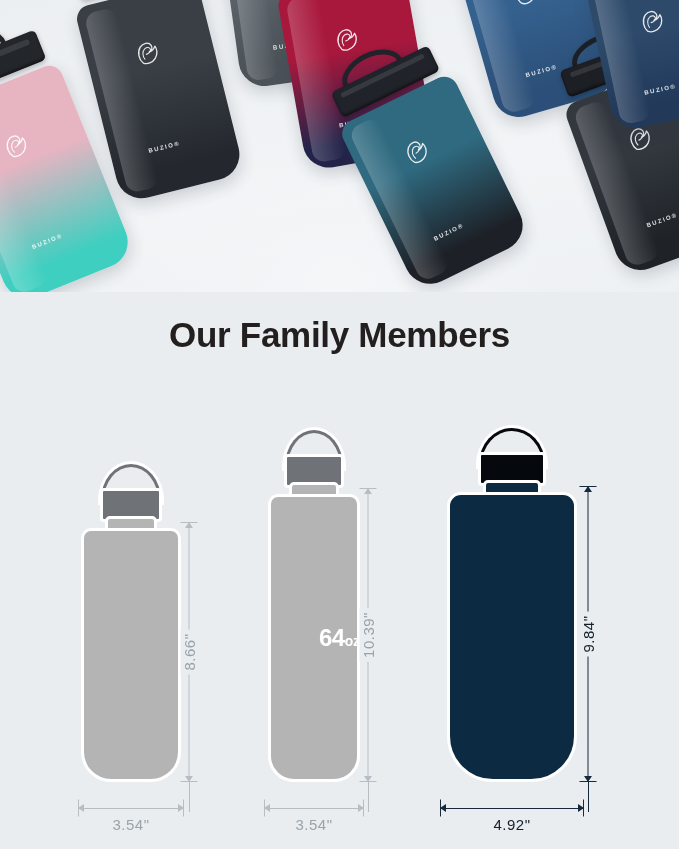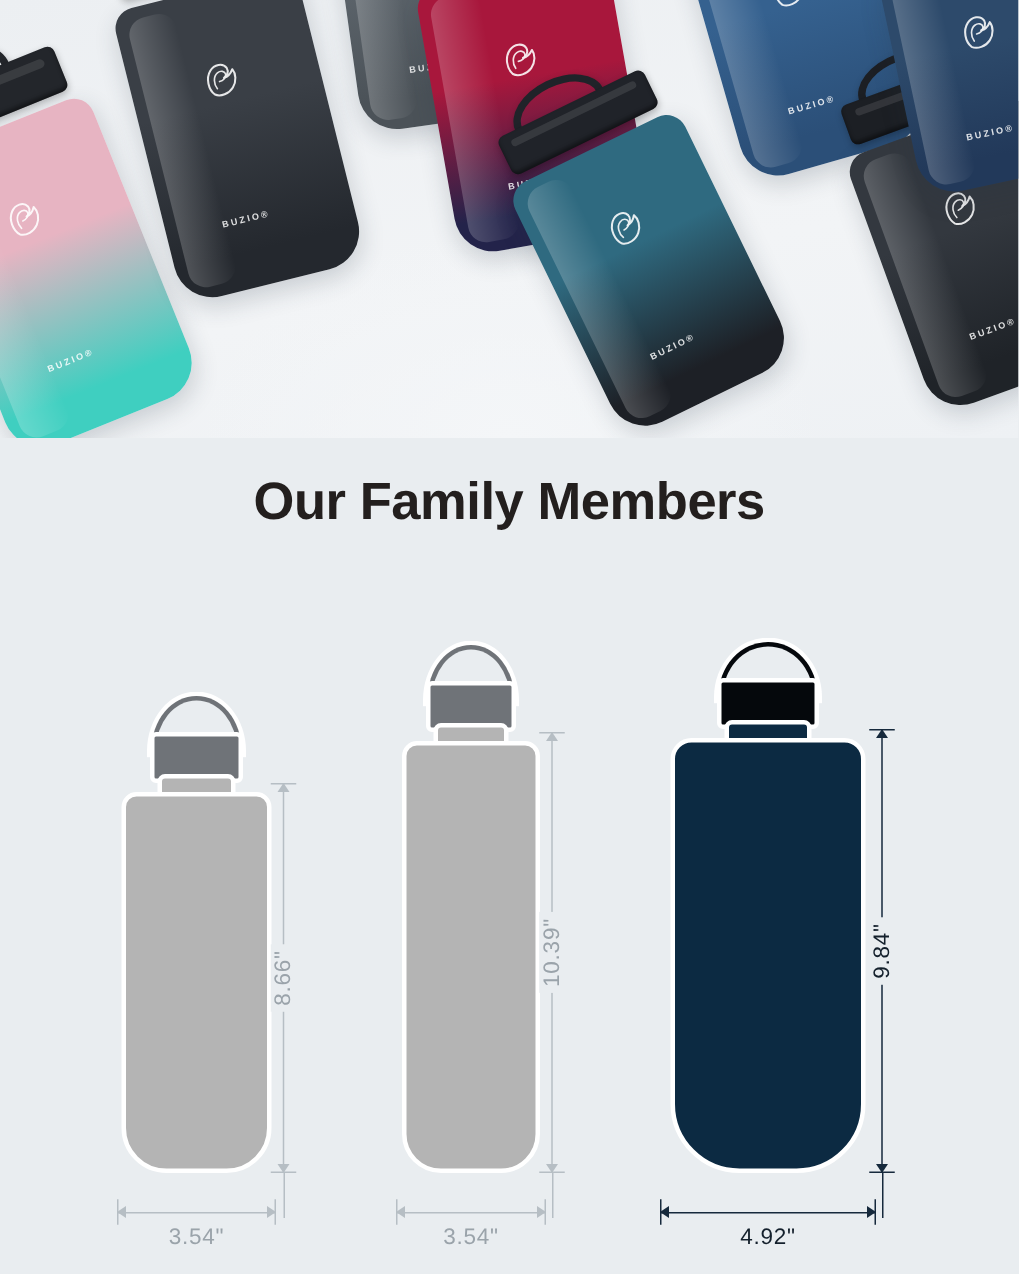--- a/index.html
+++ b/index.html
@@ -275,20 +275,21 @@
         <div class="ah-l" style="border-right-color:#b6bec4;"></div>
         <div class="ah-r" style="border-left-color:#b6bec4;"></div>
         <div class="txt" style="color:#9aa3aa;">3.54"</div>
       </div>
       <div class="spec-item" style="inset: 0px;">
         <div class="sb-loop" style="left: 476px; top: -5px; width: 72px; height: 44px; border-color: rgb(255, 255, 255); border-width: 4px;"></div>
         <div class="sb-loop" style="left: 479px; top: -2px; width: 66px; height: 40px; border-color: rgb(5, 8, 12);"></div>
         <div class="sb-collar" style="left: 478px; top: 22px; width: 68px; height: 34px; background: rgb(5, 8, 12);"></div>
         <div class="sb-neck" style="left: 483px; top: 50px; width: 58px; height: 18px; background: rgb(12, 42, 66);"></div>
         <div class="sb-body" style="left: 447px; top: 62px; width: 130px; height: 290px; background: rgb(12, 42, 66); border-radius: 14px 14px 46px 46px;"></div>
+        <div class="sb-label" style="top: 194px; font-size: 24px; color: rgb(255, 255, 255);"><span>64</span><span class="oz">oz</span></div>
       </div>
       <div class="ext" style="left: 588px; top: 352px; height: 30px; background: rgb(22, 41, 60);"></div>
       <div class="dim-v" style="left: 578px; top: 56px; width: 20px; height: 296px;">
         <div class="line" style="background:#16293c;"></div>
         <div class="cap-top" style="background:#16293c;"></div>
         <div class="cap-bot" style="background:#16293c;"></div>
         <div class="ah-top" style="border-bottom-color:#16293c;"></div>
         <div class="ah-bot" style="border-top-color:#16293c;"></div>
         <div class="txt" style="color:#14202c;background:#e9edf0;">9.84"</div>
       </div>

